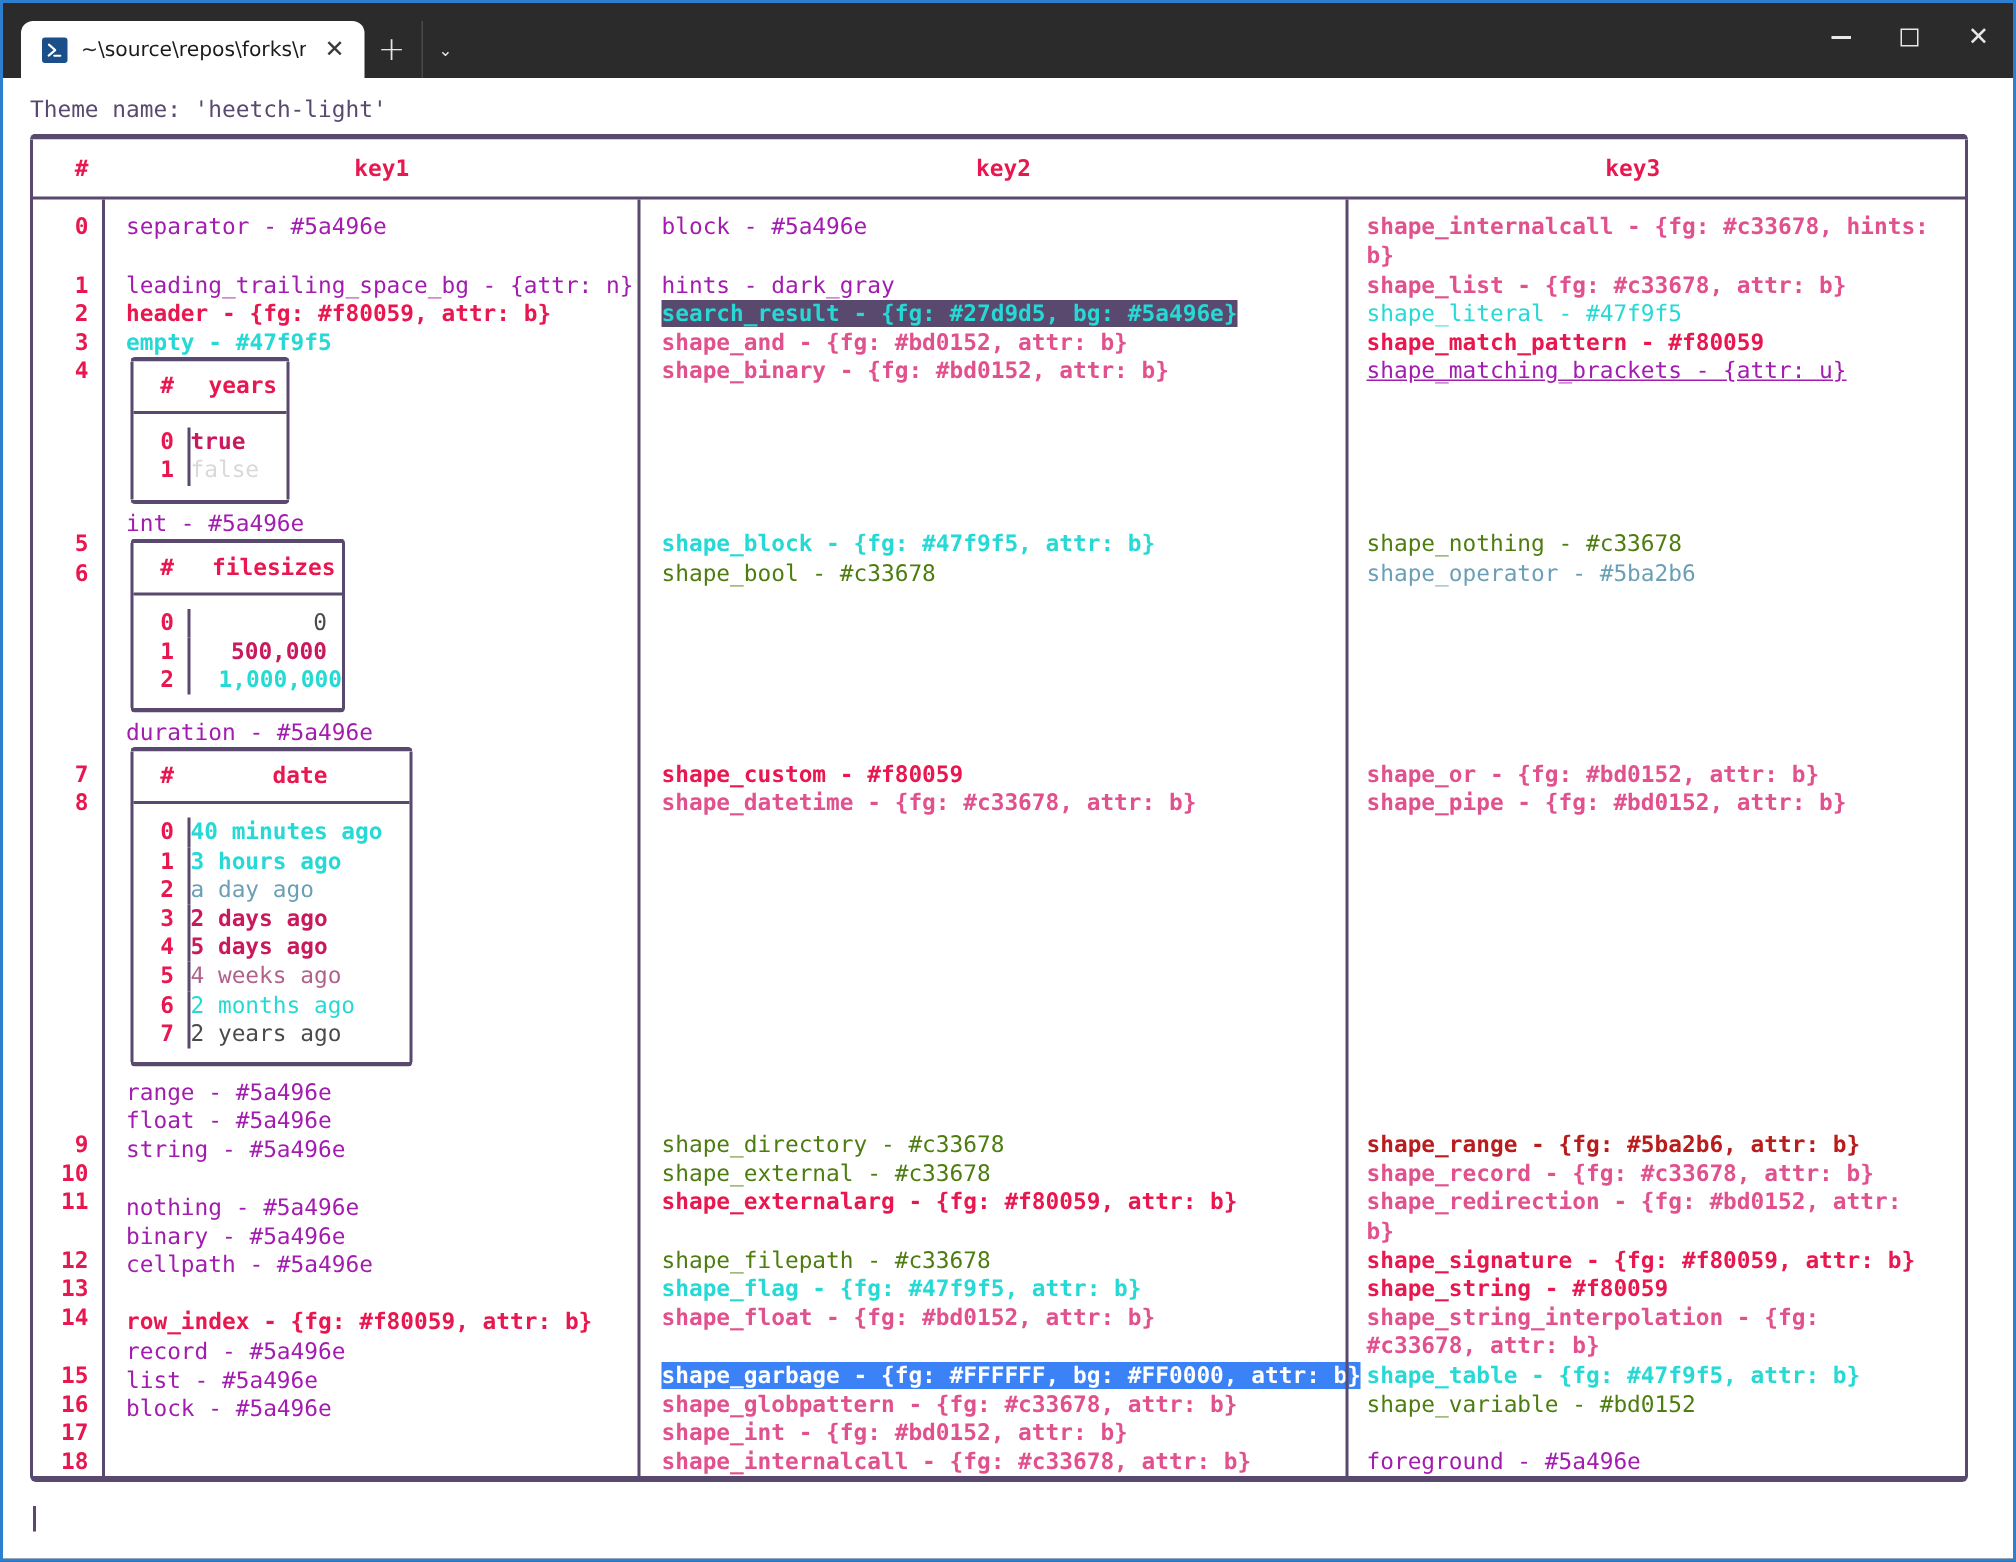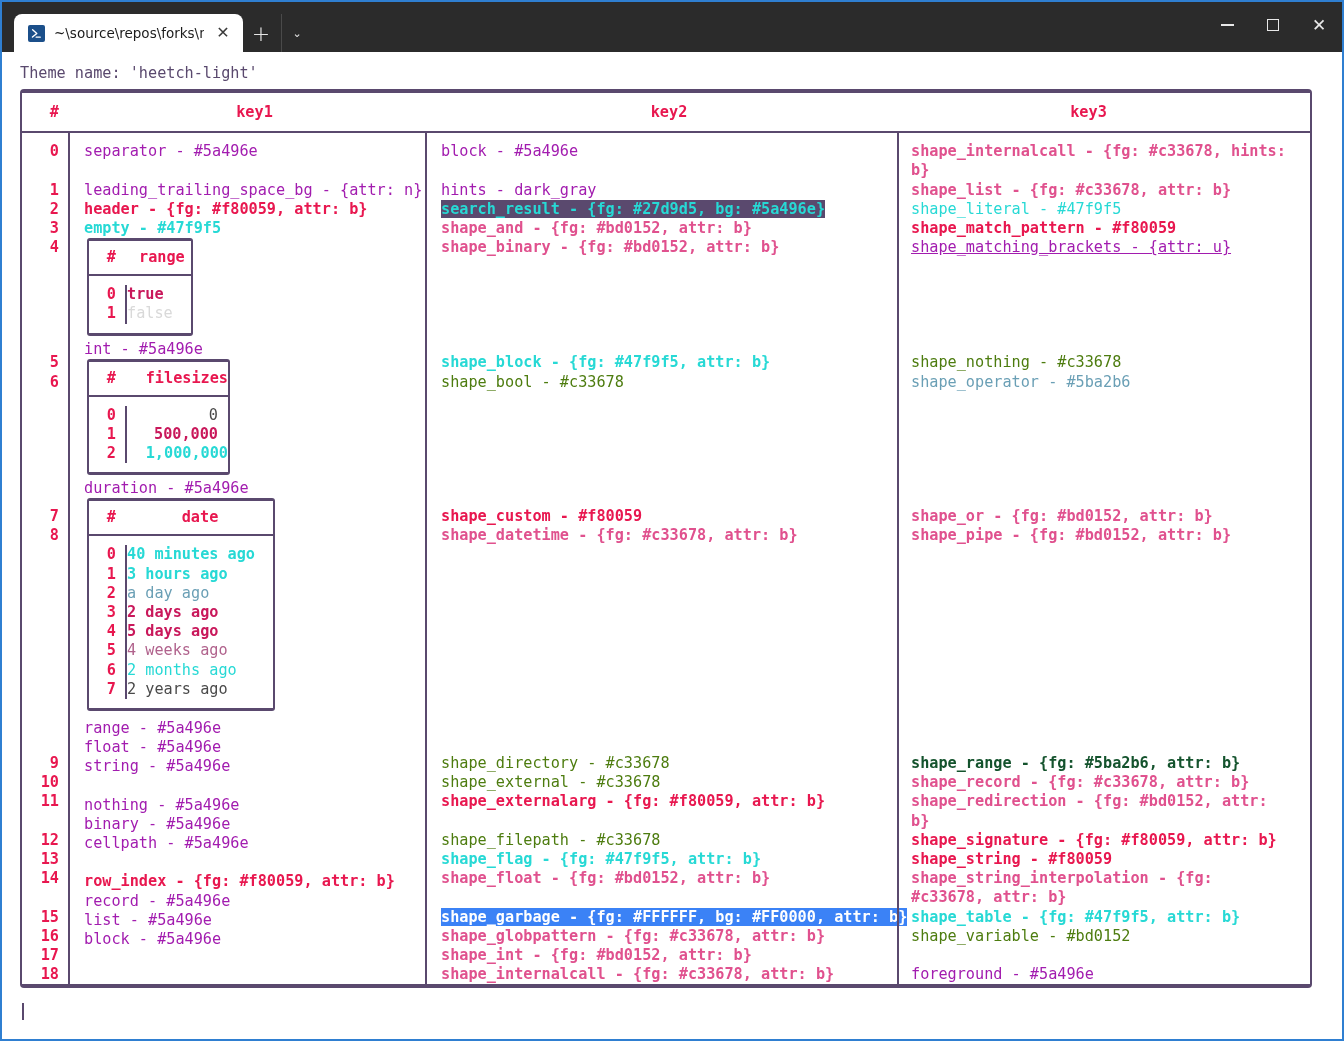--- a/index.html
+++ b/index.html
@@ -95,21 +95,21 @@
   .ln{white-space:pre;height:19.2px;}
   .blank{height:19.2px;}
   
   .c-fg{color:#a21caf;}
   .c-pink{color:#e8174f;font-weight:bold;}
   .c-cyan{color:#27d9d5;font-weight:bold;}
   .c-cyan-n{color:#27d9d5;}
   .c-rose{color:#4d7c0f;}
   .c-rose-b{color:#e0518e;font-weight:bold;}
   .c-crim{color:#c9185b;font-weight:bold;}
-  .c-steel{color:#14532d;font-weight:bold;}
+  .c-steel{color:#b91c1c;font-weight:bold;}
   .c-steel-n{color:#6a9fb5;}
   .c-lgray{color:#d9d9d9;}
   .c-mauve{color:#b0628c;}
   .c-dark{color:#4a4a4a;}
   .c-underline{text-decoration:underline;}
   .hl-search{background:#5a496e;color:#27d9d5;font-weight:bold;}
   .hl-garbage{background:#3b82f6;color:#ffffff;font-weight:bold;}
   
   .ntable{margin:0 0 0 3px;display:inline-block;}
   .ntop{border-top:3px solid #5a496e;border-left:2px solid #5a496e;border-right:2px solid #5a496e;
@@ -222,21 +222,21 @@
             <div class="ln c-pink">header - {fg: #f80059, attr: b}</div>
             <div class="ln c-cyan">empty - #47f9f5</div>
 
             
             <div class="ntable" style="width:106px;">
               <div class="ntop"></div>
               <div class="nmid">
                 <div class="nhead">
                   <div class="nidx nhc" style="text-align:right">#</div>
                   <div class="nvsep"></div>
-                  <div class="nhc" style="width:66px;padding-left:12px;text-align:left">range</div>
+                  <div class="nhc" style="width:66px;padding-left:12px;text-align:left">years</div>
                 </div>
                 <div class="nsep"></div>
                 <div class="nrows">
                   <div class="nrow">
                     <div class="nidx">0</div>
                     <div class="nvsep"></div>
                     <div class="ncell c-crim">true</div>
                   </div>
                   <div class="nrow">
                     <div class="nidx">1</div>
@@ -251,21 +251,21 @@
             <div style="height:4px"></div>
             <div class="ln c-fg">int - #5a496e</div>
 
             
             <div class="ntable" style="width:143px;">
               <div class="ntop"></div>
               <div class="nmid">
                 <div class="nhead">
                   <div class="nidx nhc" style="text-align:right">#</div>
                   <div class="nvsep"></div>
-                  <div class="nhc" style="width:103px;padding-left:10px;text-align:right">filesizes</div>
+                  <div class="nhc" style="width:103px;padding-left:10px;text-align:center">filesizes</div>
                 </div>
                 <div class="nsep"></div>
                 <div class="nrows">
                   <div class="nrow">
                     <div class="nidx">0</div>
                     <div class="nvsep"></div>
                     <div class="ncell c-dark" style="width:103px;text-align:right;padding-right:10px;padding-left:0">0</div>
                   </div>
                   <div class="nrow">
                     <div class="nidx">1</div>

